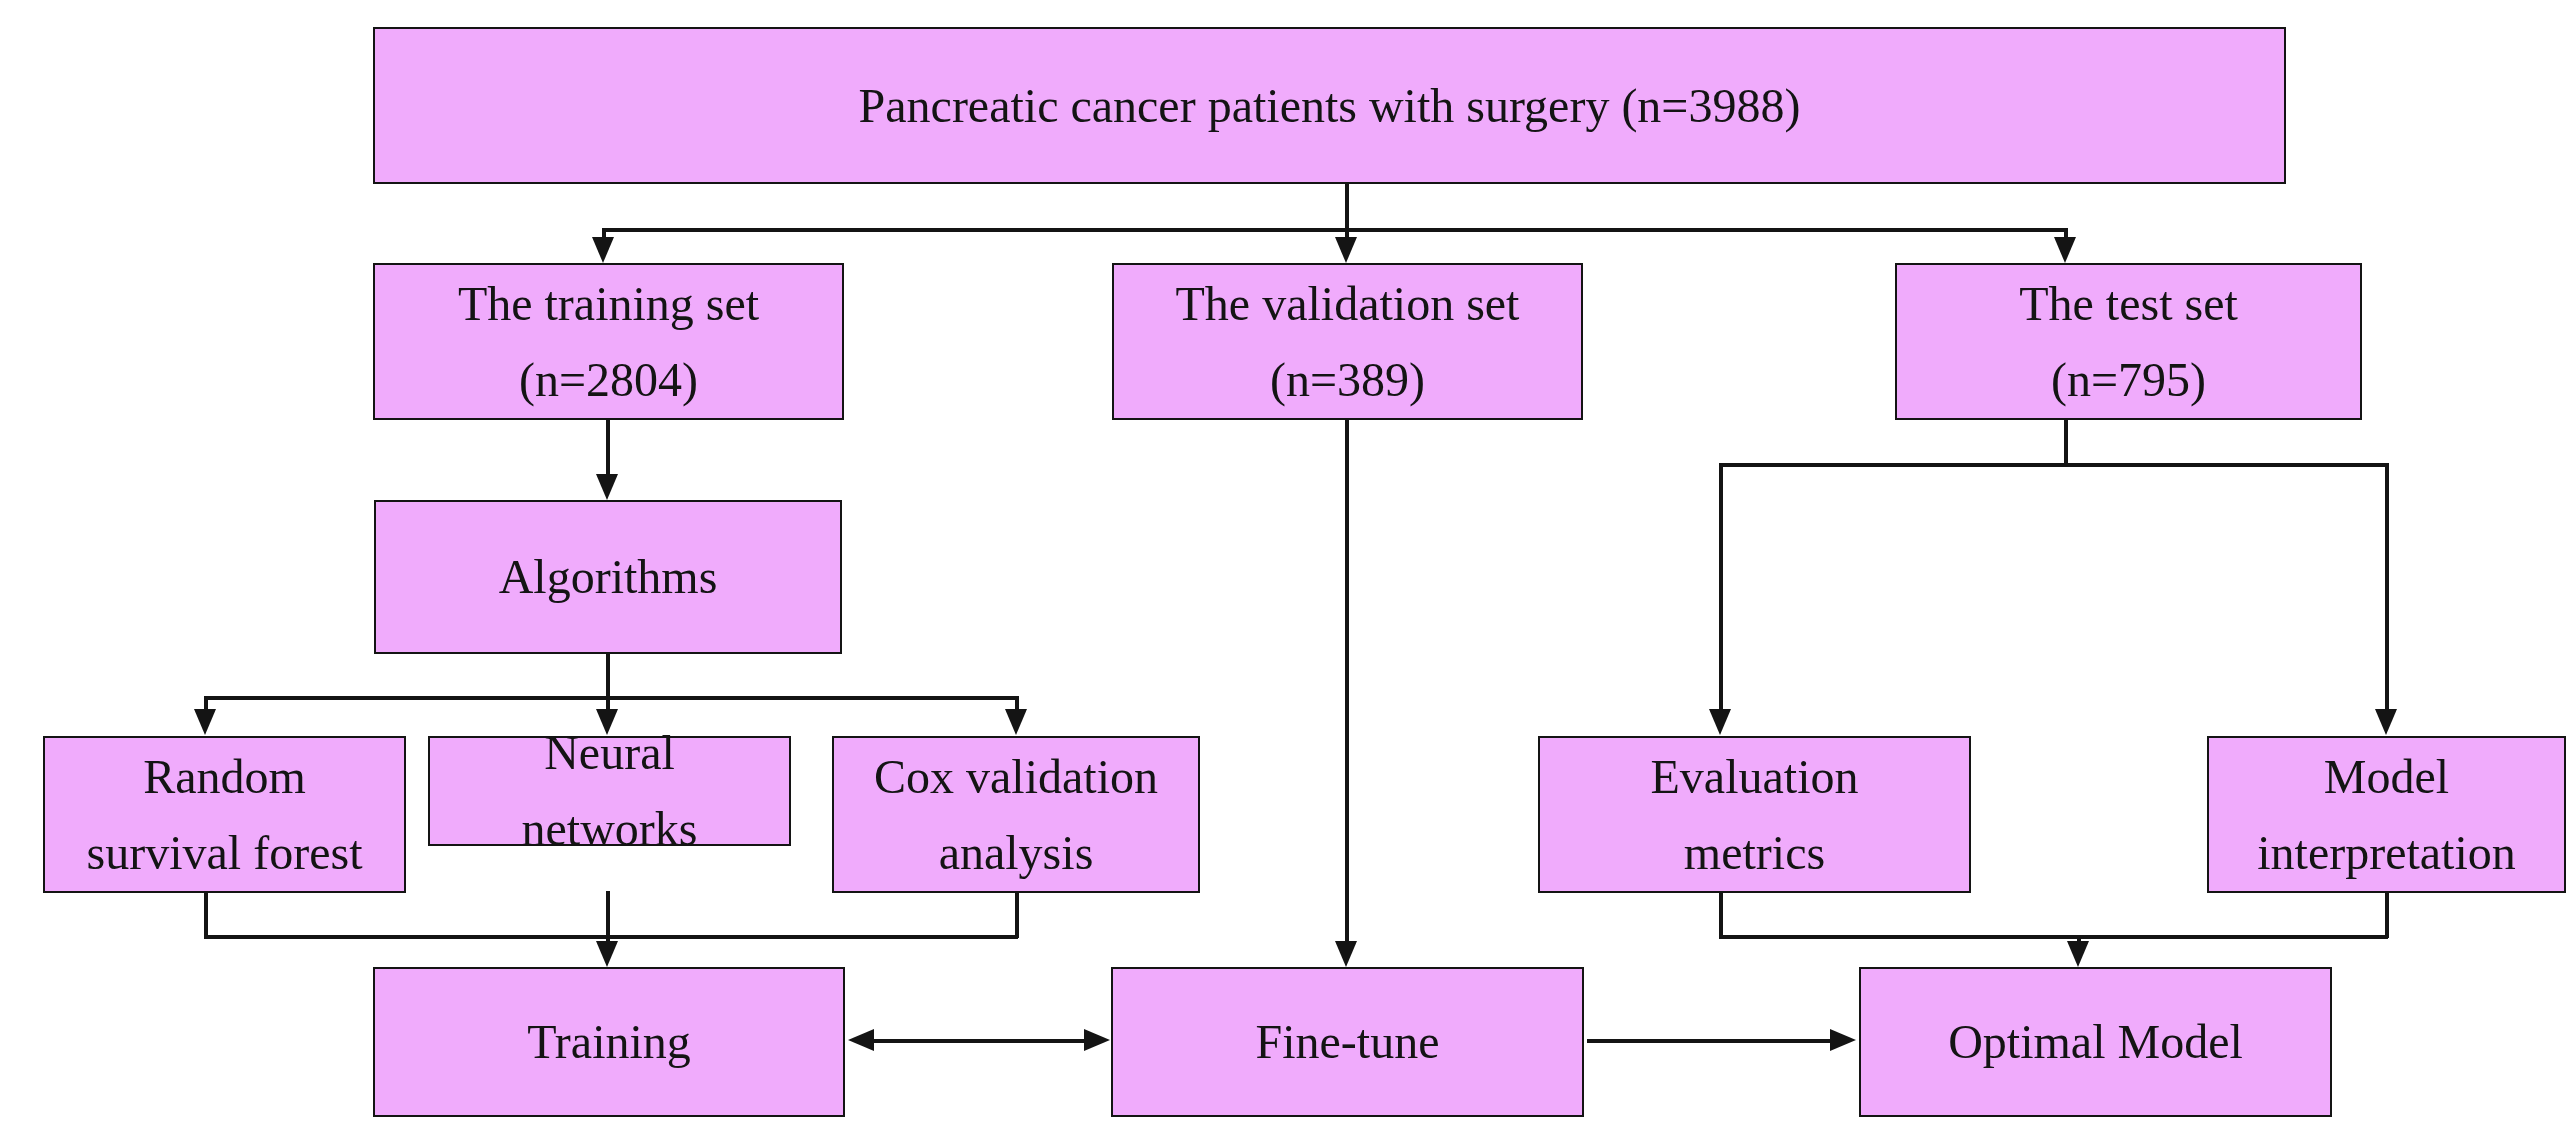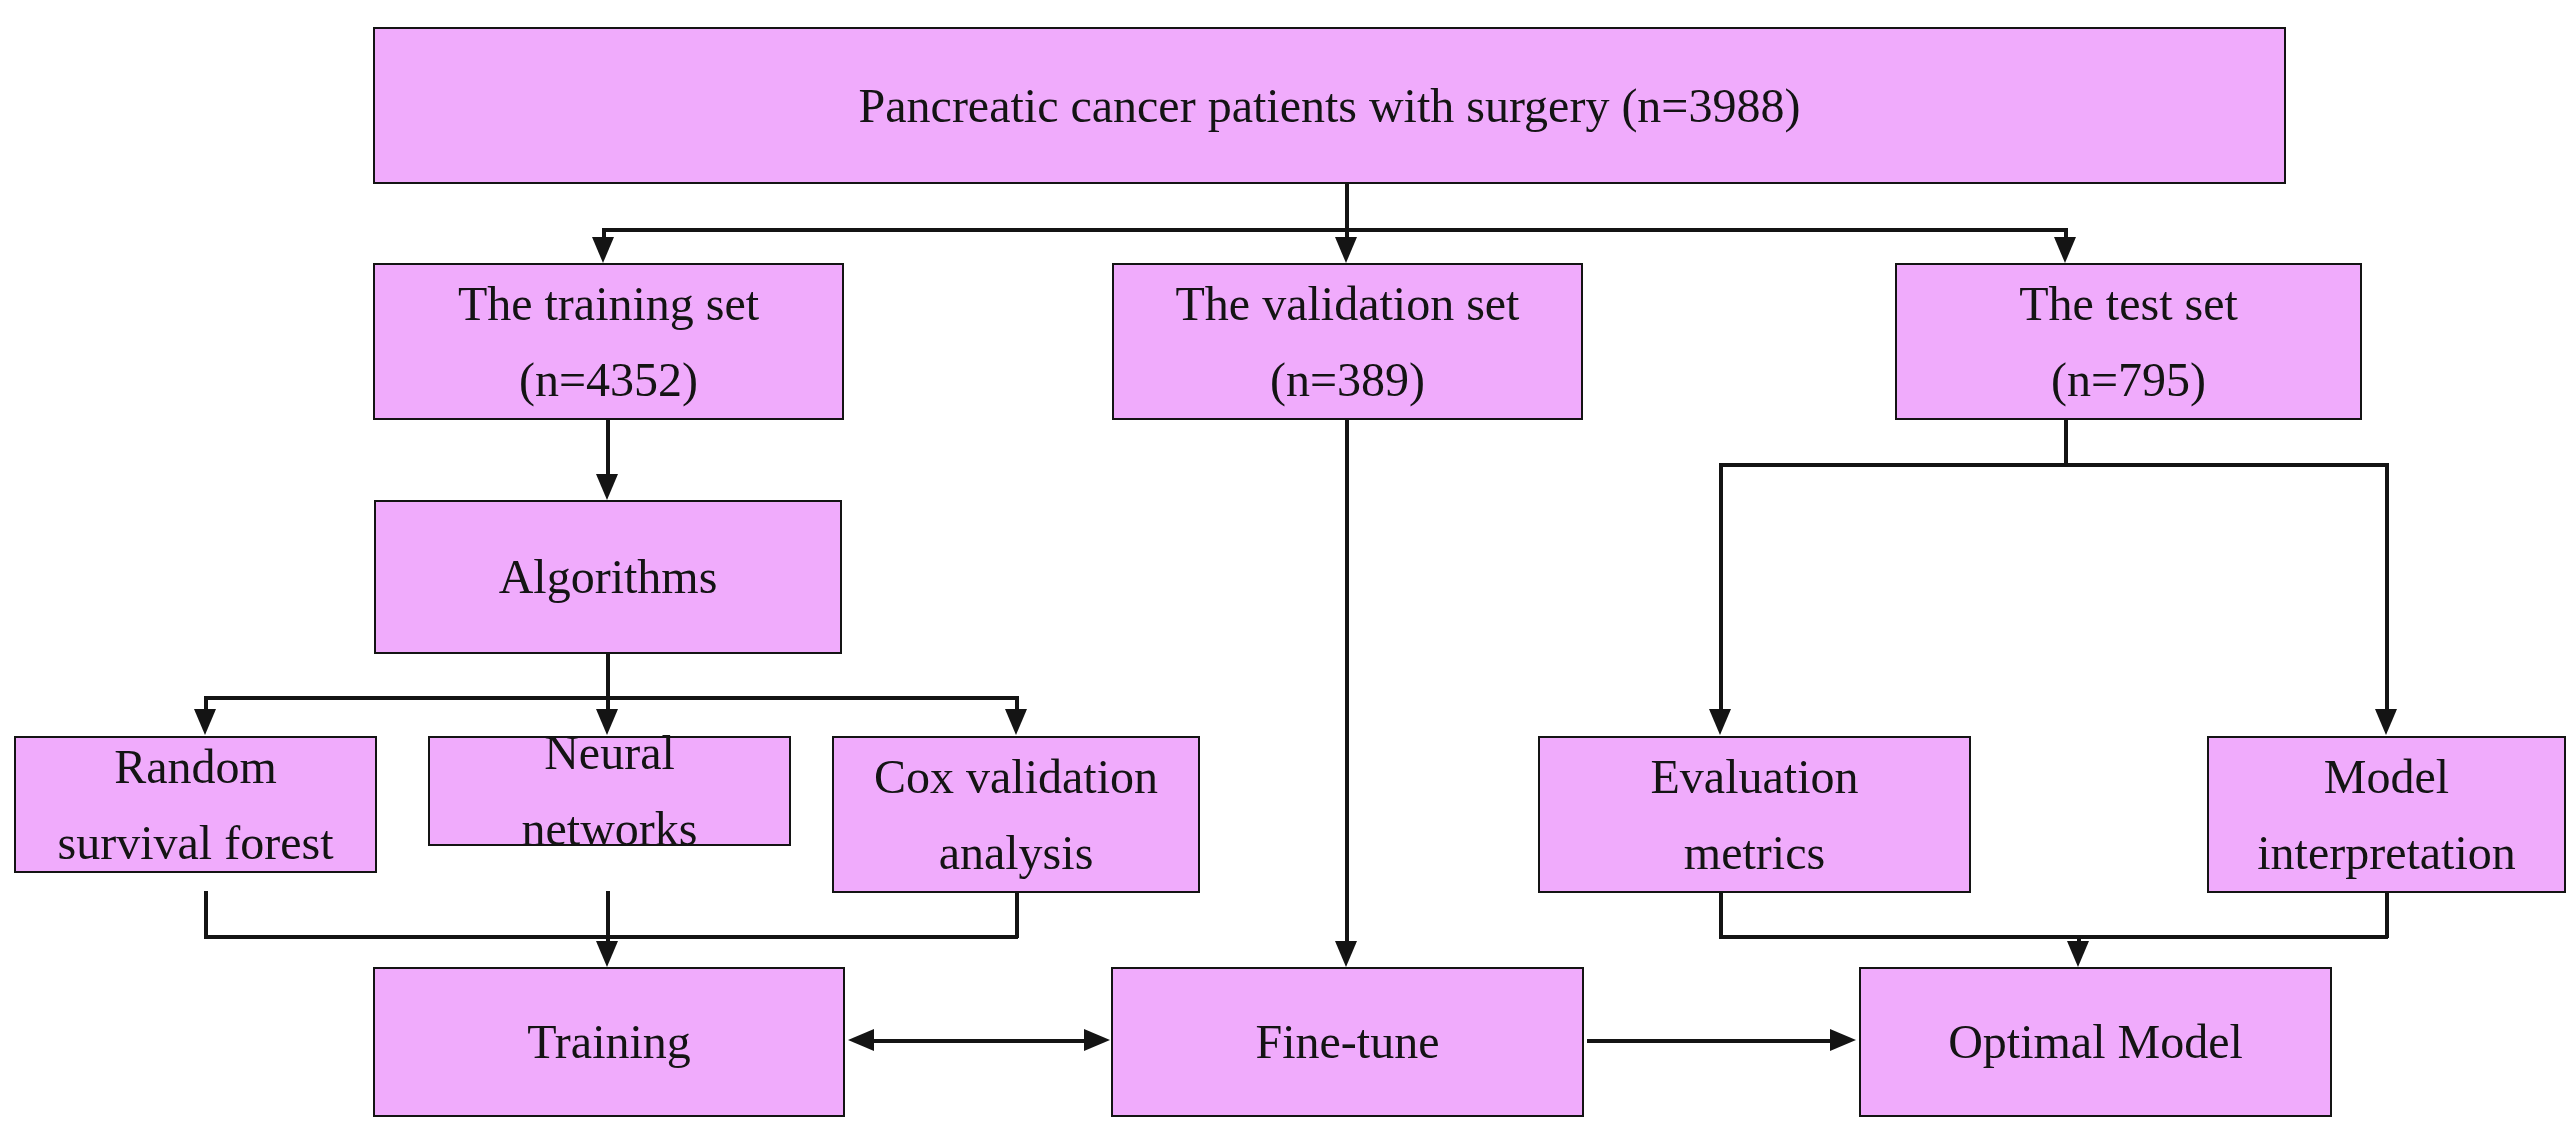--- a/index.html
+++ b/index.html
@@ -37,38 +37,38 @@
 <body>
 
 <div class="canvas">
 
   <div class="node" style="left:373px;top:27px;width:1913px;height:157px">
     <span class="lbl">Pancreatic cancer patients with surgery (n=3988)</span>
   </div>
 
   <div class="node" style="left:373px;top:263px;width:471px;height:157px">
     <span class="lbl">The training set
-(n=4352)</span>
+(n=2804)</span>
   </div>
 
   <div class="node" style="left:1112px;top:263px;width:471px;height:157px">
     <span class="lbl">The validation set
 (n=389)</span>
   </div>
 
   <div class="node" style="left:1895px;top:263px;width:467px;height:157px">
     <span class="lbl">The test set
 (n=795)</span>
   </div>
 
   <div class="node" style="left:374px;top:500px;width:468px;height:154px">
     <span class="lbl">Algorithms</span>
   </div>
 
-  <div class="node" style="left:14px;top:736px;width:363px;height:137px">
+  <div class="node" style="left:43px;top:736px;width:363px;height:157px">
     <span class="lbl">Random
 survival forest</span>
   </div>
 
   <div class="node" style="left:428px;top:736px;width:363px;height:110px">
     <span class="lbl">Neural
 networks</span>
   </div>
 
   <div class="node" style="left:832px;top:736px;width:368px;height:157px">

